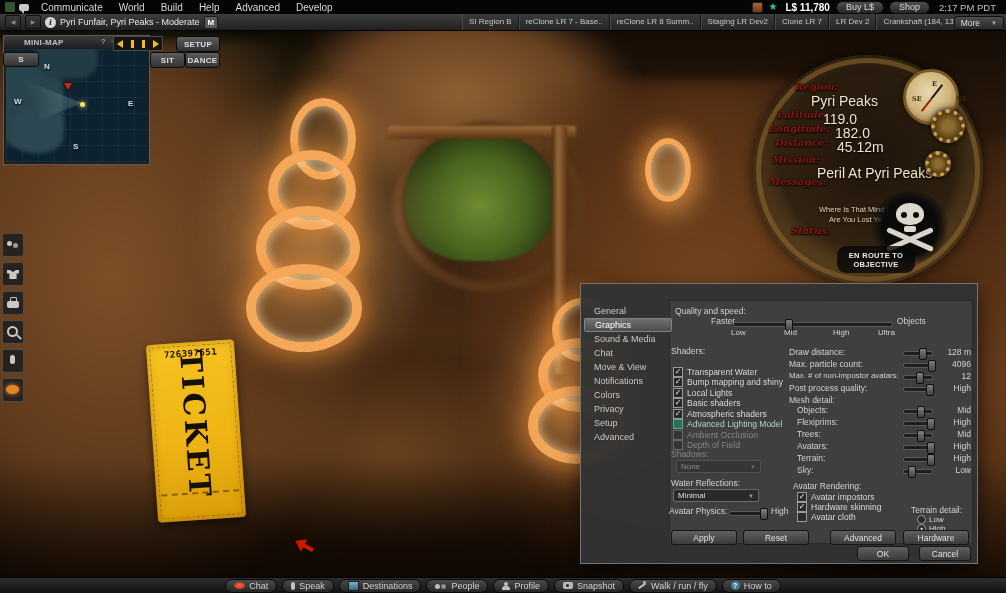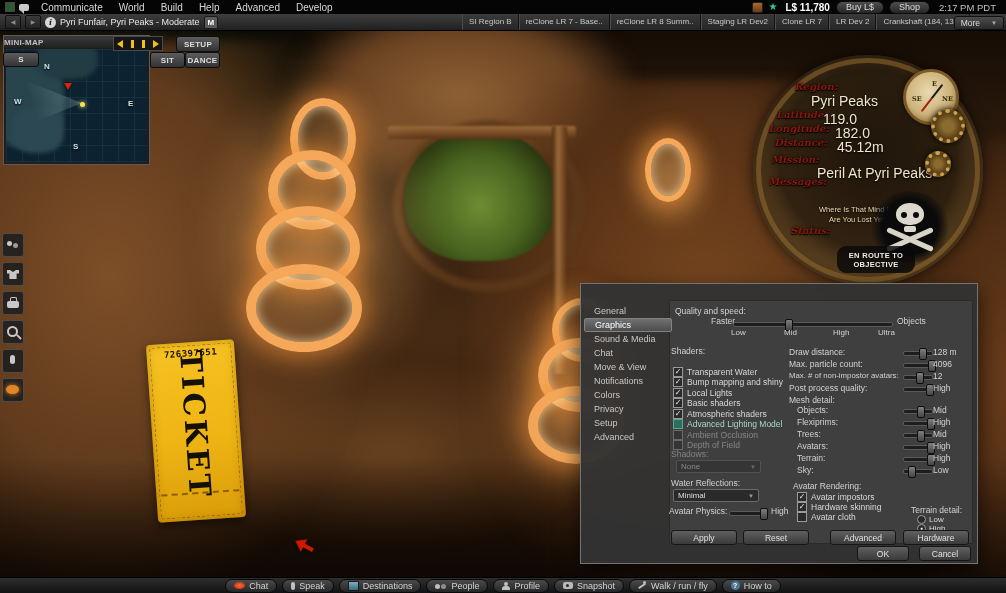--- a/index.html
+++ b/index.html
@@ -57,21 +57,21 @@
   .post { left:552px; top:96px; width:15px; height:248px; background:linear-gradient(90deg,#4a2c12,#9a6a38 40%,#5a3316); filter:blur(1px); border-radius:3px; }
   .floor-glow { left:170px; bottom:30px; width:440px; height:190px; background:radial-gradient(ellipse, rgba(215,140,70,.32), rgba(0,0,0,0) 70%); filter:blur(8px); }
   .dark-bottom { left:0; bottom:-30px; width:100%; height:150px; background:linear-gradient(rgba(0,0,0,0), rgba(10,5,2,.92)); }
   .snake { position:absolute; }
   .snake .glow { position:absolute; background:radial-gradient(ellipse, rgba(255,190,110,.5), rgba(0,0,0,0) 70%); filter:blur(10px); }
   .snake .ring { position:absolute; border-radius:50%; border:10px solid #f5a85a;
     box-shadow:0 0 22px 6px rgba(240,140,50,.55), inset 0 0 12px rgba(255,230,180,.8); filter:blur(.6px); }
 
   
   .minimap { position:absolute; left:3px; top:5px; width:145px; height:128px; background:rgba(28,28,28,.94); border:1px solid #5a5a5a; z-index:20; }
-  .mm-title { height:12px; display:flex; align-items:center; padding:0 0; font-size:8px; font-weight:bold; color:#c0c0c0; background:linear-gradient(#3c3c3c,#202020); letter-spacing:.3px; }
+  .mm-title { height:12px; display:flex; align-items:center; padding:0 20px; font-size:8px; font-weight:bold; color:#c0c0c0; background:linear-gradient(#3c3c3c,#202020); letter-spacing:.3px; }
   .mm-ctl { margin-left:5px; color:#9a9a9a; font-size:8px; line-height:12px; }
   .mm-title .sp { flex:1; }
   .mm-map { position:absolute; left:2px; top:13px; right:2px; bottom:2px; background:#0c2230; overflow:hidden;
     background-image:linear-gradient(rgba(90,140,160,.12) 1px, rgba(0,0,0,0) 1px), linear-gradient(90deg, rgba(90,140,160,.12) 1px, rgba(0,0,0,0) 1px);
     background-size:16px 16px; }
   .mm-land { position:absolute; border-radius:40%; filter:blur(2px); }
   .mm-cone { position:absolute; left:10px; top:28px; width:66px; height:52px;
     background:linear-gradient(250deg, rgba(200,225,235,.30), rgba(200,225,235,0) 70%);
     clip-path:polygon(100% 50%, 0 0, 0 100%); }
   .mm-dot { position:absolute; left:74px; top:53px; width:5px; height:5px; background:#ffe14a; border-radius:50%; box-shadow:0 0 5px #ffec9a; }
@@ -145,21 +145,21 @@
     border:1px solid #747474; box-shadow:0 8px 20px rgba(0,0,0,.65); z-index:30; color:#d8d8d8; }
   .prefs-title { height:15px; display:flex; align-items:center; padding:0 6px; font-size:9px; font-weight:bold; color:#ececec; letter-spacing:.4px; }
   .prefs-title .sp { flex:1; }
   .w-ctl { margin-left:6px; color:#b0b0b0; font-size:8px; line-height:15px; }
   .pbody { position:absolute; left:88px; top:16px; width:304px; height:244px; background:#3f3f3f; border:1px solid #2a2a2a; box-sizing:border-box; }
   .ptab { position:relative; height:14px; line-height:14px; padding-left:10px; font-size:9px; color:#c8c8c8; width:76px; }
   .ptab.sel { background:linear-gradient(#717171,#4c4c4c); border:1px solid #828282; border-radius:2px; color:#fff; height:12px; line-height:12px; }
   .prefs-tabs { position:absolute; left:3px; top:20px; width:84px; }
   .pl { position:absolute; font-size:8.5px; color:#d2d2d2; white-space:nowrap; }
   .pv { position:absolute; font-size:8.5px; color:#d2d2d2; white-space:nowrap; }
-  .val-r { width:38px; }
+  .val-r { width:38px; text-align:right; }
   .slider { position:absolute; height:3px; background:#1e1e1e; border:1px solid #5a5a5a; border-radius:2px; }
   .thumb { position:absolute; top:-4px; width:6px; height:10px; background:linear-gradient(#7e7e7e,#454545); border:1px solid #0e0e0e; border-radius:2px; }
   .cb { position:absolute; display:flex; align-items:center; gap:4px; font-size:8.5px; color:#d8d8d8; height:10px; white-space:nowrap; }
   .cb .box { width:8px; height:8px; border:1px solid #9a9a9a; background:#2a2a2a; font-size:8px; line-height:8px; color:#e2efe8; text-align:center; flex:0 0 auto; }
   .cb.alm { color:#a8d8c8; } .cb.alm .box { background:#2e6e5e; border-color:#5aa894; }
   .dim { opacity:.45; }
   .dd { position:absolute; height:13px; background:#2a2a2a; border:1px solid #6a6a6a; border-radius:2px; display:flex; align-items:center; justify-content:space-between; padding:0 4px; font-size:8px; color:#ddd; box-sizing:border-box; }
   .dd .arr { font-size:6px; color:#999; }
   .radio { position:absolute; display:flex; align-items:center; gap:3px; font-size:8px; color:#d8d8d8; }
   .rb { width:7px; height:7px; border-radius:50%; border:1px solid #9a9a9a; background:#2a2a2a; font-size:5px; line-height:7px; text-align:center; color:#e8e8e8; }
@@ -342,21 +342,21 @@
       <span class="hud-value" style="left:84px;top:84px">45.12m</span>
       <span class="hud-label" style="left:19px;top:99px">Mission:</span>
       <span class="hud-value" style="left:64px;top:110px">Peril At Pyri Peaks</span>
       <span class="hud-label" style="left:16px;top:121px">Messages:</span>
       <span class="hud-msg" style="left:66px;top:150px">Where Is That Mind Mangler ?</span>
       <span class="hud-msg" style="left:76px;top:160px">Are You Lost Yet ?</span>
       <span class="hud-label" style="left:38px;top:170px">Status:</span>
       <div class="hud-compass">
         <span class="pt" style="left:6px;top:23px">SE</span>
         <span class="pt" style="left:26px;top:8px">E</span>
-        <span class="pt" style="left:36px;top:23px">NE</span>
+        <span class="pt" style="left:50px;top:23px">NE</span>
         <span class="needle"></span>
       </div>
       <div class="hud-gear" id="gear1"></div>
       <div class="hud-gear" id="gear2"></div>
       <div class="skull-wrap">
         <div class="skull-head"></div>
         <div class="skull-jaw"></div>
         <div class="bone b1"></div>
         <div class="bone b2"></div>
       </div>

